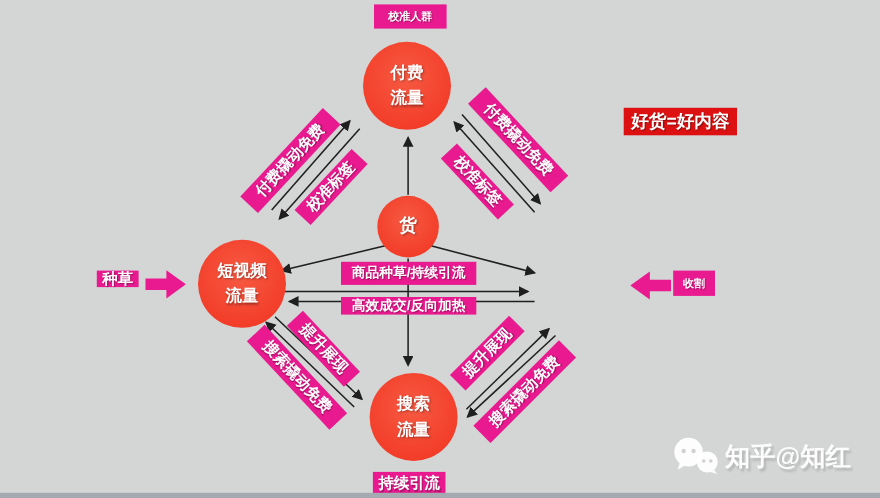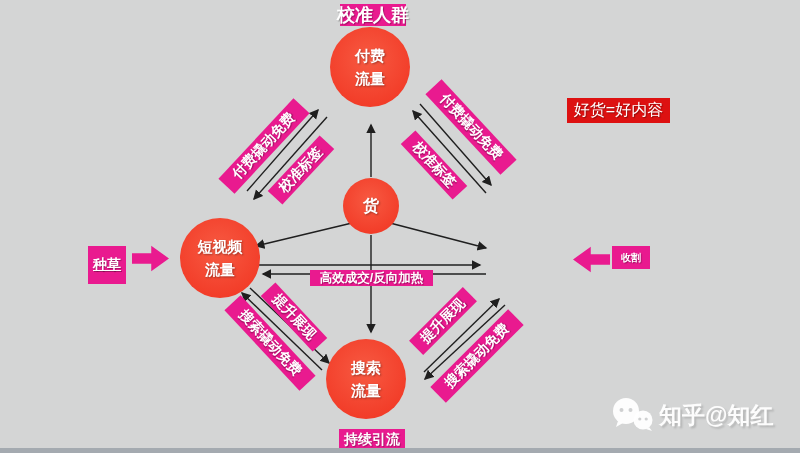--- a/index.html
+++ b/index.html
@@ -20,21 +20,21 @@
   .tag{
     position:absolute;background:#e91a8f;color:#fff;font-weight:bold;
     display:flex;align-items:center;justify-content:center;
     font-size:13px;text-shadow:1px 1px 1px rgba(0,0,0,0.3);
     white-space:nowrap;
   }
   .tag.rot-l{transform:rotate(-47deg);}
   .tag.rot-r{transform:rotate(47deg);}
   .tag.rot-lr{transform:rotate(-45deg);}
   .equation{
-    position:absolute;background:#dd1111;color:#fff;font-weight:normal;
+    position:absolute;background:#dd1111;color:#fff;font-weight:bold;
     display:flex;align-items:center;justify-content:center;font-size:16px;
     text-shadow:1px 1px 1px rgba(0,0,0,0.35);
   }
   .fat-arrow{position:absolute;background:#e91a8f;}
   .watermark{
     position:absolute;left:610px;top:396px;display:flex;align-items:center;gap:3px;
     color:rgba(255,255,255,0.95);font-weight:bold;font-size:23px;
     text-shadow:2px 2px 2px rgba(0,0,0,0.15);
   }
   .bottom-bar{position:absolute;left:0;bottom:0;width:800px;height:5px;background:#a4aab0;}
@@ -61,34 +61,35 @@
       <line x1="327" y1="117" x2="254" y2="199" marker-end="url(#ah)"></line>
       <line x1="486" y1="193" x2="413" y2="111" marker-end="url(#ah)"></line>
       <line x1="420" y1="104" x2="491" y2="185" marker-end="url(#ah)"></line>
       <line x1="322" y1="370" x2="242" y2="293" marker-end="url(#ah)"></line>
       <line x1="250" y1="288" x2="329" y2="363" marker-end="url(#ah)"></line>
       <line x1="424" y1="372" x2="499" y2="299" marker-end="url(#ah)"></line>
       <line x1="505" y1="305" x2="425" y2="379" marker-end="url(#ah)"></line>
     </g>
   </svg>
 
-  <div class="circle" style="left:330px;top:27px;width:80px;height:80px;">付费
+  <div class="circle" style="left:330px;top:38px;width:80px;height:80px;">付费
 流量</div>
   <div class="circle" style="left:343px;top:178px;width:56px;height:56px;font-size:16px;">货</div>
   <div class="circle" style="left:180px;top:218px;width:80px;height:80px;">短视频
 流量</div>
-  <div class="circle" style="left:326px;top:339px;width:80px;height:80px;text-align:right;">搜索
+  <div class="circle" style="left:336px;top:339px;width:80px;height:80px;text-align:right;">搜索
 流量</div>
 
-  <div class="tag" style="left:340px;top:4px;width:66px;height:22px;font-size:18px;">校准人群</div>
+  <div class="tag" style="left:340px;top:4px;width:66px;height:22px;font-size:10px;">校准人群</div>
   <div class="tag" style="left:339px;top:429px;width:66px;height:22px;font-size:14px;">持续引流</div>
-  <div class="tag" style="left:88px;top:246px;width:38px;height:38px;font-size:14px;text-decoration:underline;">种草</div>
+  <div class="tag" style="left:88px;top:246px;width:38px;height:15px;font-size:14px;">种草</div>
   <div class="tag" style="left:612px;top:246px;width:38px;height:23px;font-size:10px;">收割</div>
   <div class="equation" style="left:567px;top:98px;width:103px;height:25px;">好货=好内容</div>
 
+  <div class="tag" style="left:310px;top:238px;width:123px;height:21px;font-size:12.5px;">商品种草/持续引流</div>
   <div class="tag" style="left:310px;top:270px;width:123px;height:16px;font-size:12.5px;">高效成交/反向加热</div>
 
   <div class="tag rot-l" style="left:209px;top:135px;width:110px;height:22px;font-size:14px;">付费撬动免费</div>
   <div class="tag rot-l" style="left:263px;top:160px;width:76px;height:20px;font-size:14px;">校准标签</div>
 
   <div class="tag rot-r" style="left:416px;top:116px;width:110px;height:22px;font-size:14px;">付费撬动免费</div>
   <div class="tag rot-r" style="left:396px;top:155px;width:76px;height:20px;font-size:14px;">校准标签</div>
 
   <div class="tag rot-r" style="left:256px;top:307px;width:76px;height:20px;font-size:14px;">提升展现</div>
   <div class="tag rot-r" style="left:215px;top:332px;width:110px;height:22px;font-size:14px;">搜索撬动免费</div>

